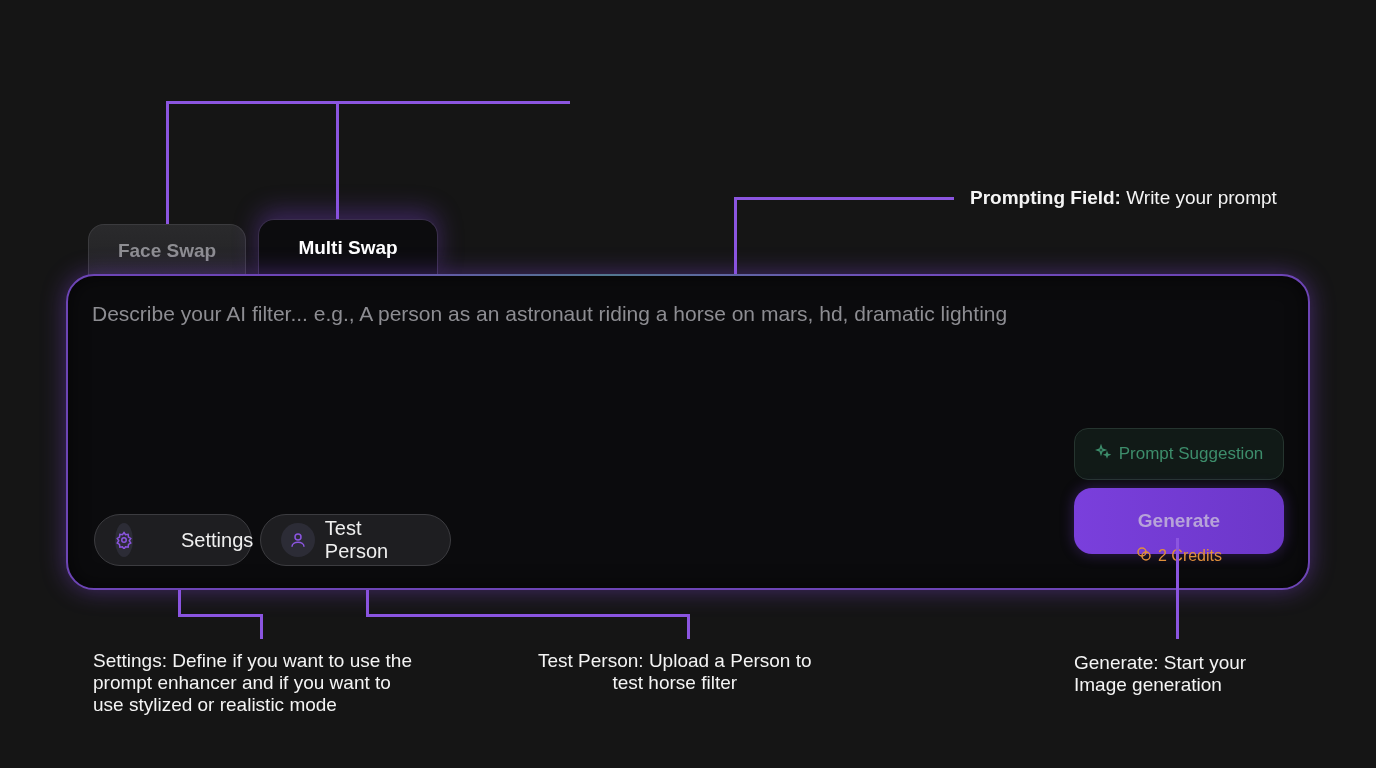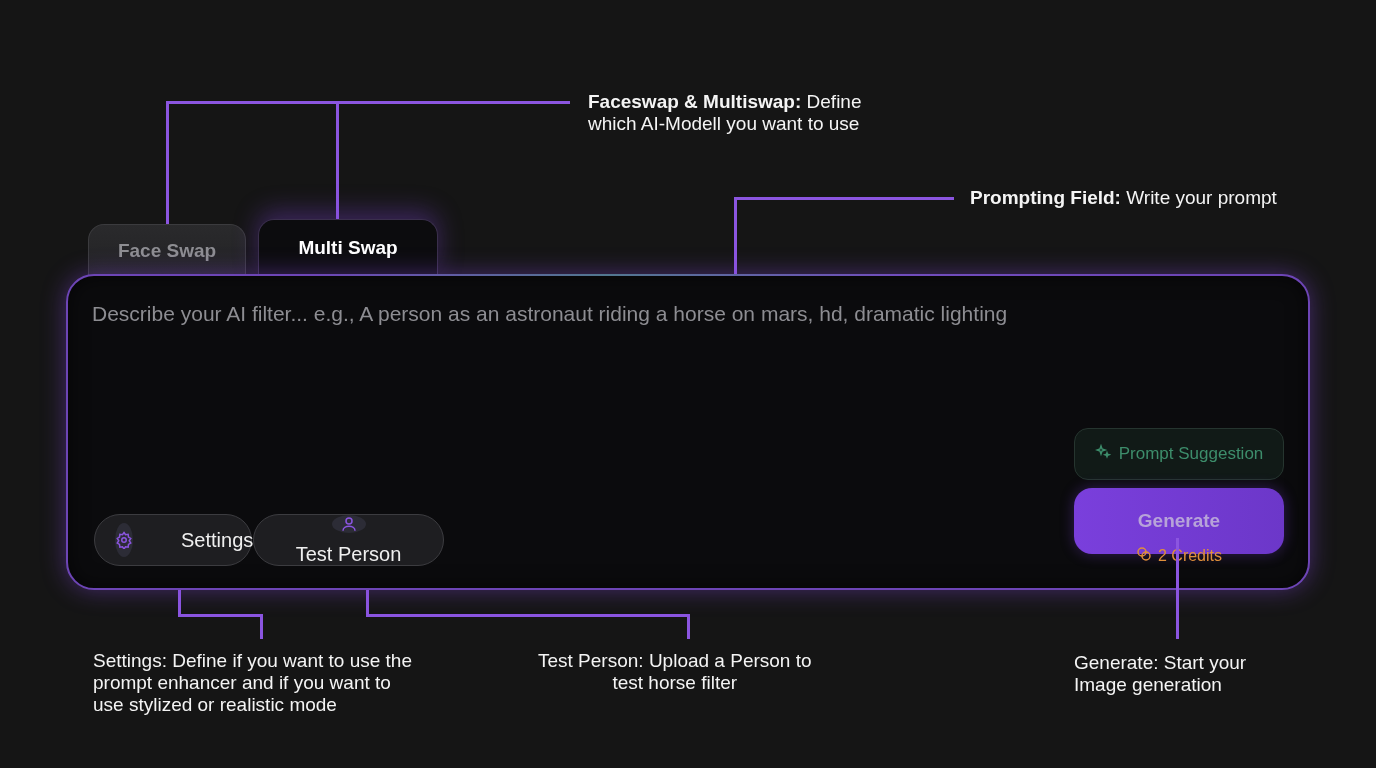--- a/index.html
+++ b/index.html
@@ -67,21 +67,21 @@
       background: #1e1e21; border: 1px solid #3c3c40;
       display: flex; align-items: center; gap: 10px;
       padding: 0 20px 0 20px; cursor: pointer;
       font-size: 20px; color: #efefef;
     }
     .pill .ico {
       width: 34px; height: 34px; border-radius: 50%;
       background: #2c2c36; display: flex; align-items: center; justify-content: center;
     }
     .pill-settings { left: 26px; top: 238px; width: 158px; gap: 48px; }
-    .pill-person  { left: 185px; top: 238px; width: 191px; flex-direction: column; }
+    .pill-person  { left: 192px; top: 238px; width: 191px; }
 
     .suggest {
       position: absolute; left: 1006px; top: 152px; width: 210px; height: 52px;
       border-radius: 14px; background: #111a17; border: 1px solid #26352f;
       display: flex; align-items: center; justify-content: center; gap: 8px;
       color: #3d8d6b; font-size: 17px; cursor: pointer;
     }
     .generate {
       position: absolute; left: 1006px; top: 212px; width: 210px; height: 66px;
       border-radius: 18px; background: linear-gradient(90deg, #7a3fdc, #6c37c9);
@@ -108,24 +108,20 @@
   <div class="ln v" style="left:734px; top:197px; height:98px;"></div>
 
   <div class="ln v" style="left:178px; top:564px; height:53px;"></div>
   <div class="ln h" style="left:178px; top:614px; width:85px;"></div>
   <div class="ln v" style="left:260px; top:614px; height:25px;"></div>
 
   <div class="ln v" style="left:366px; top:564px; height:53px;"></div>
   <div class="ln h" style="left:366px; top:614px; width:324px;"></div>
   <div class="ln v" style="left:687px; top:614px; height:25px;"></div>
 
-  <div class="note" style="left:588px; top:91px;">
-    <b>Faceswap &amp; Multiswap:</b><span> Define</span><br>
-    <span>which AI-Modell you want to use</span>
-  </div>
 
   <div class="note" style="left:970px; top:187px;">
     <b>Prompting Field:</b><span> Write your prompt</span>
   </div>
 
   <div class="note" style="left:93px; top:650px;">
     <span>Settings: Define if you want to use the</span><br>
     <span>prompt enhancer and if you want to</span><br>
     <span>use stylized or realistic mode</span>
   </div>

